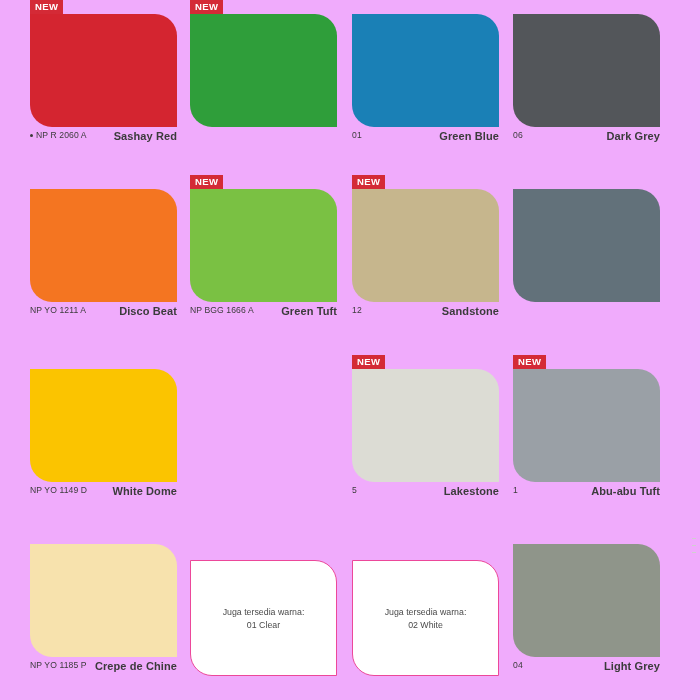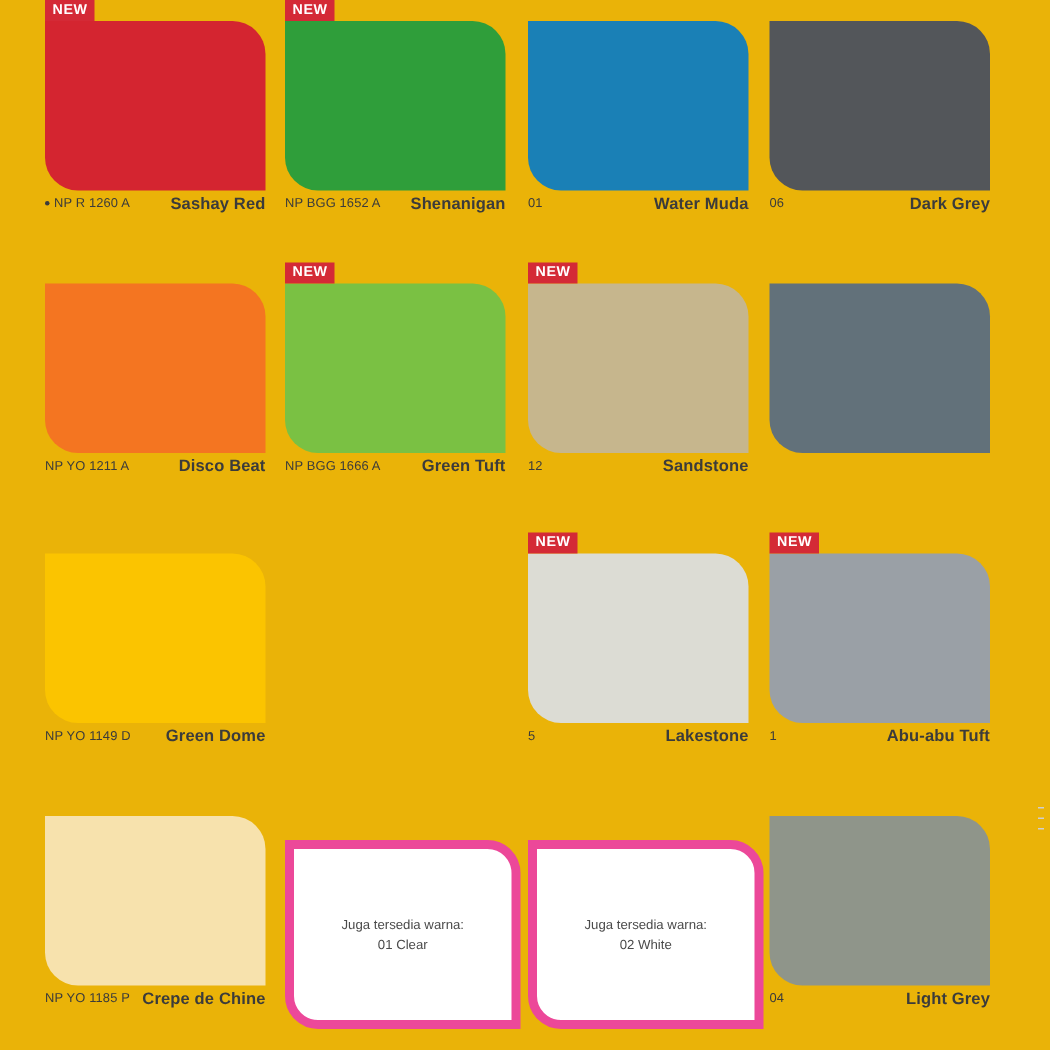--- a/index.html
+++ b/index.html
@@ -12,21 +12,21 @@
     height: 700px;
     font-family: "Liberation Sans", sans-serif;
     overflow: hidden;
     position: relative;
   }
 
   #swatch-sheet {
     position: relative;
     width: 700px;
     height: 700px;
-    background: #eab308;
+    background: #f0abfc;
   }
 
   .swatch-row {
     position: absolute;
     left: 0;
     width: 700px;
     height: 175px;
   }
   .row-1 { top: 0px; }
   .row-2 { top: 175px; }
@@ -63,21 +63,21 @@
     position: absolute;
     left: 0;
     top: 14px;
     width: 147px;
     height: 113px;
     border-radius: 0 22px 0 22px;
     z-index: 2;
   }
   .chip.outlined {
     background: #ffffff;
-    border: 6px solid #ec4899;
+    border: 1px solid #ec4899;
     top: 30px;
     height: 114px;
     width: 145px;
   }
 
   .chip-note {
     position: absolute;
     left: 0;
     right: 0;
     top: 50%;
@@ -145,42 +145,38 @@
 
 <div id="swatch-sheet">
 
   <div class="swatch-row row-1">
     <div class="swatch-cell col-1">
       <div class="new-badge">NEW</div>
       <div class="chip" style="background: rgb(212, 37, 48);">
         <div class="chip-note"></div>
       </div>
       <div class="chip-labels">
-        <div class="code"><span class="dot"></span><span>NP R 1260 A</span></div>
+        <div class="code"><span class="dot"></span><span>NP R 2060 A</span></div>
         <div class="name">Sashay Red</div>
       </div>
     </div>
     <div class="swatch-cell col-2">
       <div class="new-badge">NEW</div>
       <div class="chip" style="background: rgb(47, 158, 58);">
         <div class="chip-note"></div>
       </div>
-      <div class="chip-labels">
-        <div class="code"><span>NP BGG 1652 A</span></div>
-        <div class="name">Shenanigan</div>
-      </div>
     </div>
     <div class="swatch-cell col-3">
 
       <div class="chip" style="background: rgb(26, 128, 182);">
         <div class="chip-note"></div>
       </div>
       <div class="chip-labels">
         <div class="code"><span>01</span></div>
-        <div class="name">Water Muda</div>
+        <div class="name">Green Blue</div>
       </div>
     </div>
     <div class="swatch-cell col-4">
 
       <div class="chip" style="background: rgb(83, 86, 90);">
         <div class="chip-note"></div>
       </div>
       <div class="chip-labels">
         <div class="code"><span>06</span></div>
         <div class="name">Dark Grey</div>
@@ -228,21 +224,21 @@
   </div>
 
   <div class="swatch-row row-3">
     <div class="swatch-cell col-1">
 
       <div class="chip" style="background: rgb(251, 196, 0);">
         <div class="chip-note"></div>
       </div>
       <div class="chip-labels">
         <div class="code"><span>NP YO 1149 D</span></div>
-        <div class="name">Green Dome</div>
+        <div class="name">White Dome</div>
       </div>
     </div>
     <div class="swatch-cell col-3">
       <div class="new-badge">NEW</div>
       <div class="chip" style="background: rgb(220, 220, 212);">
         <div class="chip-note"></div>
       </div>
       <div class="chip-labels">
         <div class="code"><span>5</span></div>
         <div class="name">Lakestone</div>

